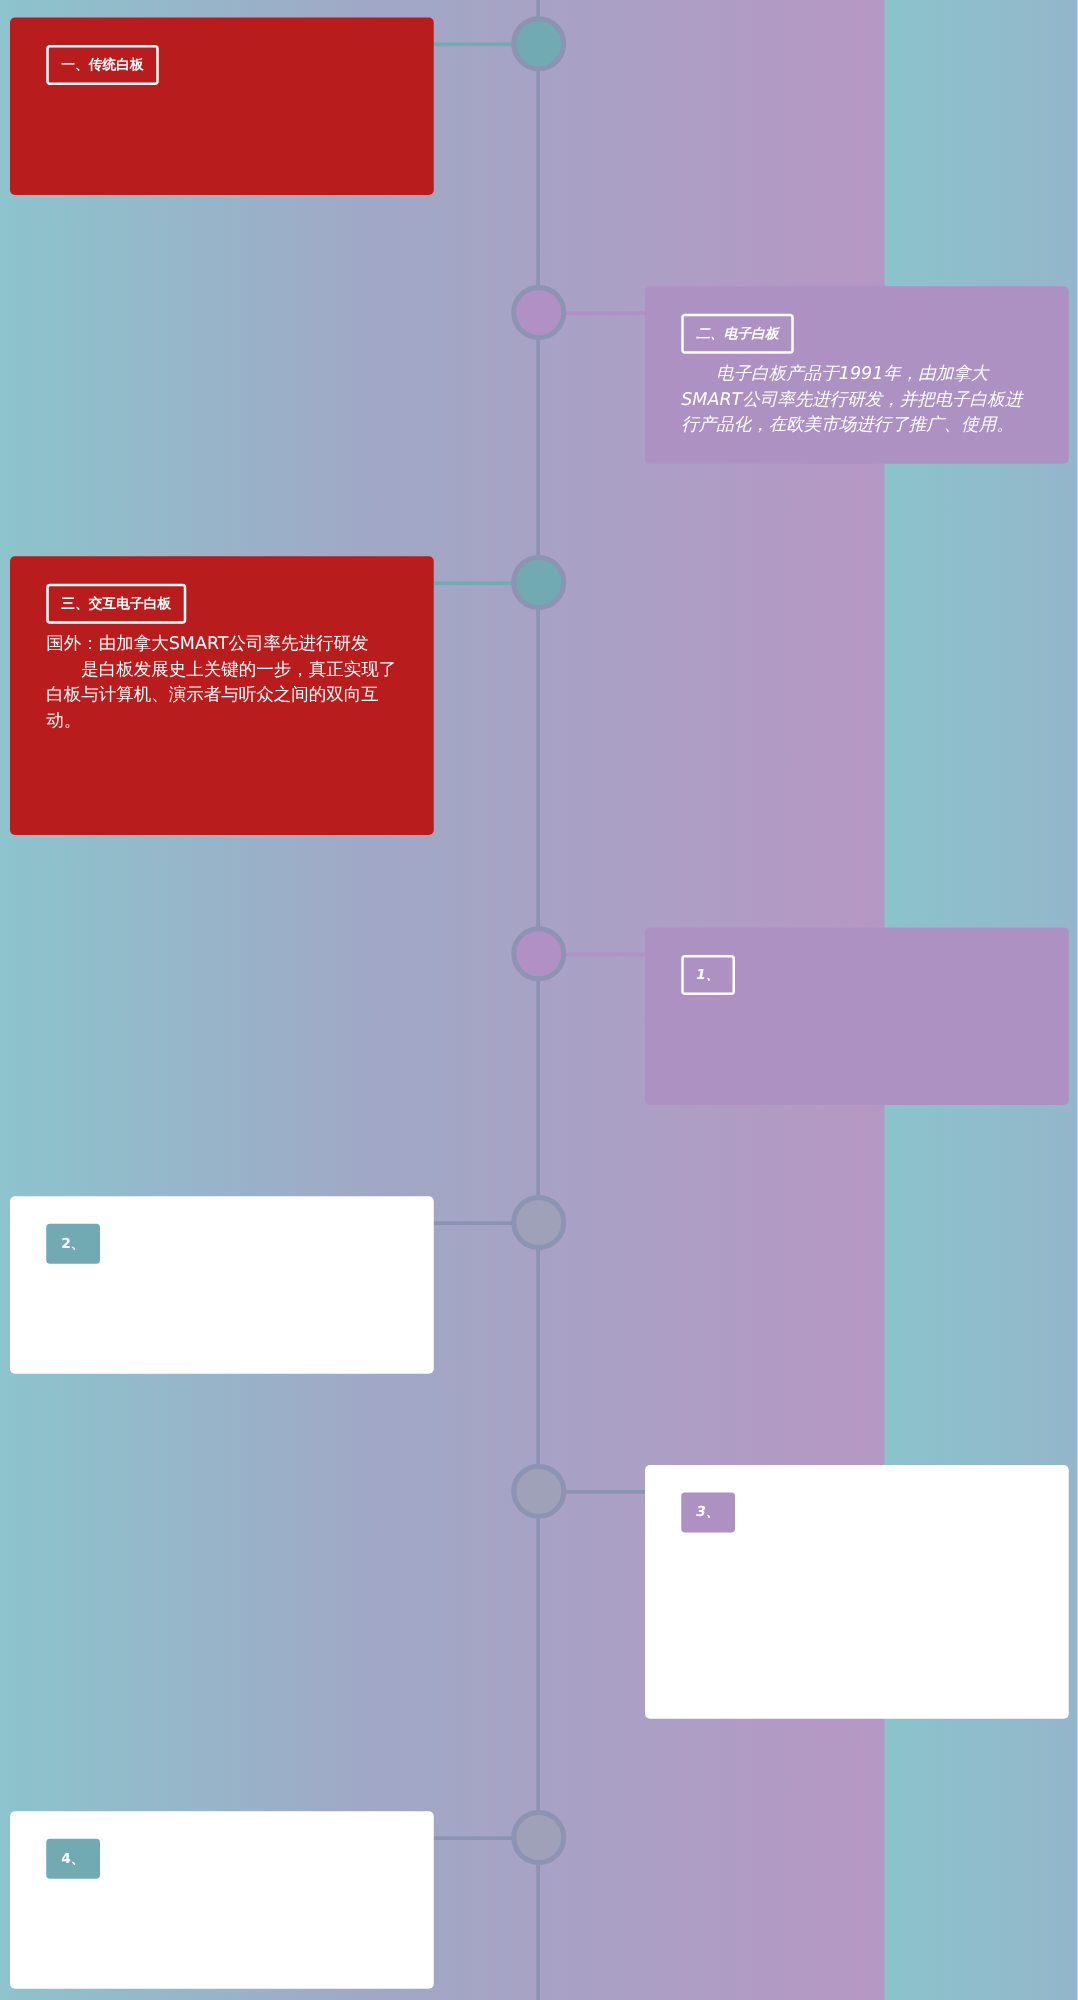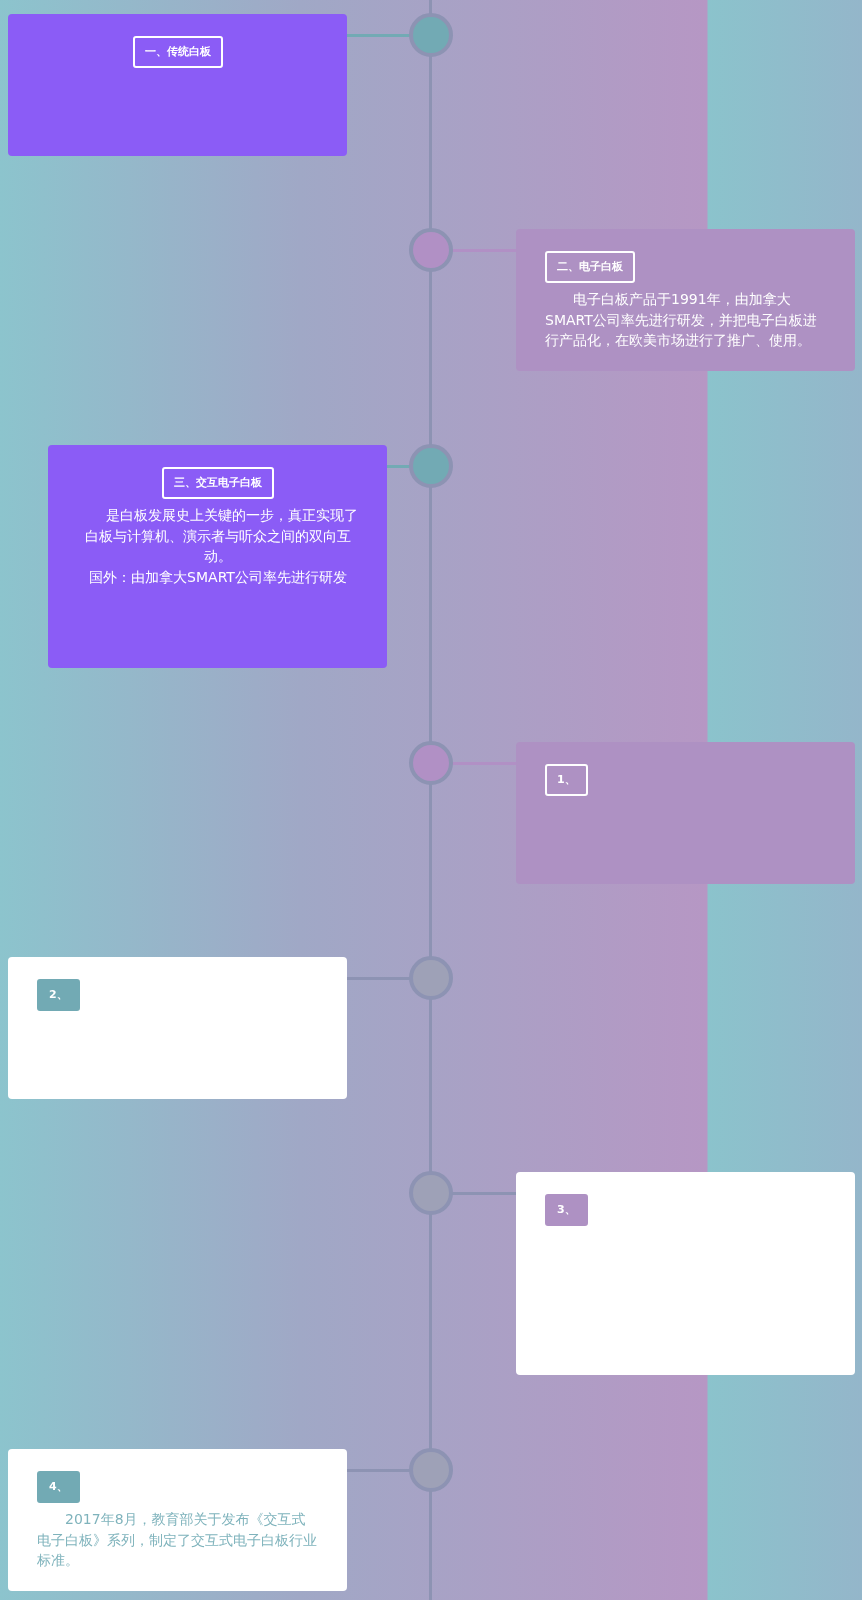--- a/index.html
+++ b/index.html
@@ -25,22 +25,22 @@
   .connector.right { left: 451px; width: 66px; }
   .connector.teal { background: #72aab4; }
   .connector.purple { background: #b190c5; }
   .connector.gray { background: #8d93b3; }
 
   .card {
     position: absolute; border-radius: 4px; box-sizing: border-box;
     padding: 22px 28px 18px 29px;
   }
   .card.left { left: 8px; width: 339px; }
-  .card.right { left: 516px; width: 339px; }
-  .card.teal { background: #8b5cf6; color: #ffffff; text-align: center; }
+  .card.right { left: 516px; width: 339px; font-style: italic; }
+  .card.teal { background: #b91c1c; color: #ffffff; }
   .card.purple { background: #ae91c3; color: #ffffff; }
   .card.white { background: #ffffff; }
   .card.white.teal-text { color: #7fb3bc; }
   .card.white.purple-text { color: #b79cd0; }
 
   .badge {
     display: inline-block; font-size: 11px; font-weight: bold; line-height: 14px;
     padding: 7px 10px; border-radius: 3px; margin-bottom: 6px;
   }
   .badge.outline { border: 2px solid #ffffff; color: #ffffff; }
@@ -65,24 +65,24 @@
 
 <div class="connector right purple" style="top:249px;"></div>
 <div class="node purple" style="top:228px;"></div>
 <div class="card right purple" style="top:229px; height:142px;">
   <div class="badge outline">二、电子白板</div>
   <p class="para">电子白板产品于1991年，由加拿大SMART公司率先进行研发，并把电子白板进行产品化，在欧美市场进行了推广、使用。</p>
 </div>
 
 <div class="connector left teal" style="top:465px;"></div>
 <div class="node teal" style="top:444px;"></div>
-<div class="card left teal" style="top:445px; height:223px;margin-left:40px;">
+<div class="card left teal" style="top:445px; height:223px;">
   <div class="badge outline">三、交互电子白板</div>
+  <p class="para no-indent">国外：由加拿大SMART公司率先进行研发</p>
   <p class="para">是白板发展史上关键的一步，真正实现了白板与计算机、演示者与听众之间的双向互动。</p>
-  <p class="para no-indent">国外：由加拿大SMART公司率先进行研发</p>
 </div>
 
 <div class="connector right purple" style="top:762px;"></div>
 <div class="node purple" style="top:741px;"></div>
 <div class="card right purple" style="top:742px; height:142px;">
   <div class="badge outline">1、</div>
 </div>
 
 <div class="connector left gray" style="top:977px;"></div>
 <div class="node gray" style="top:956px;"></div>
@@ -93,14 +93,13 @@
 <div class="connector right gray" style="top:1192px;"></div>
 <div class="node gray" style="top:1171px;"></div>
 <div class="card right white purple-text" style="top:1172px; height:203px;">
   <div class="badge fill-purple">3、</div>
 </div>
 
 <div class="connector left gray" style="top:1469px;"></div>
 <div class="node gray" style="top:1448px;"></div>
 <div class="card left white teal-text" style="top:1449px; height:142px;">
   <div class="badge fill-teal">4、</div>
-  <p class="para">2017年8月，教育部关于发布《交互式电子白板》系列，制定了交互式电子白板行业标准。</p>
 </div>
 
 </body></html>

